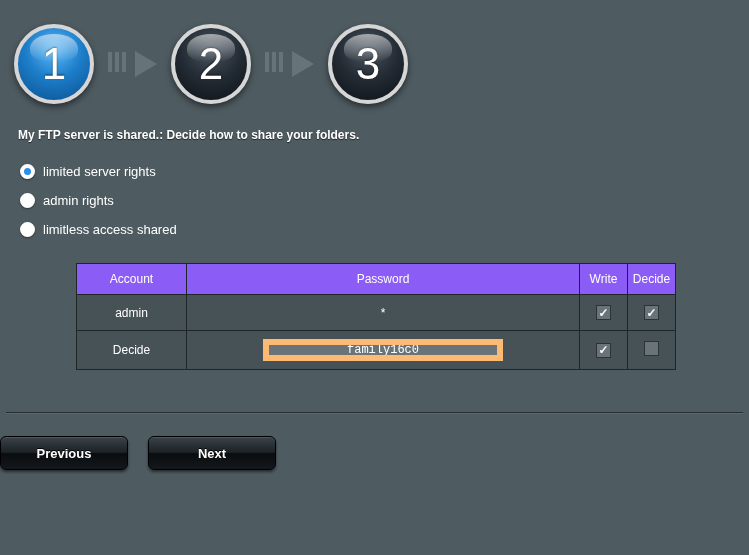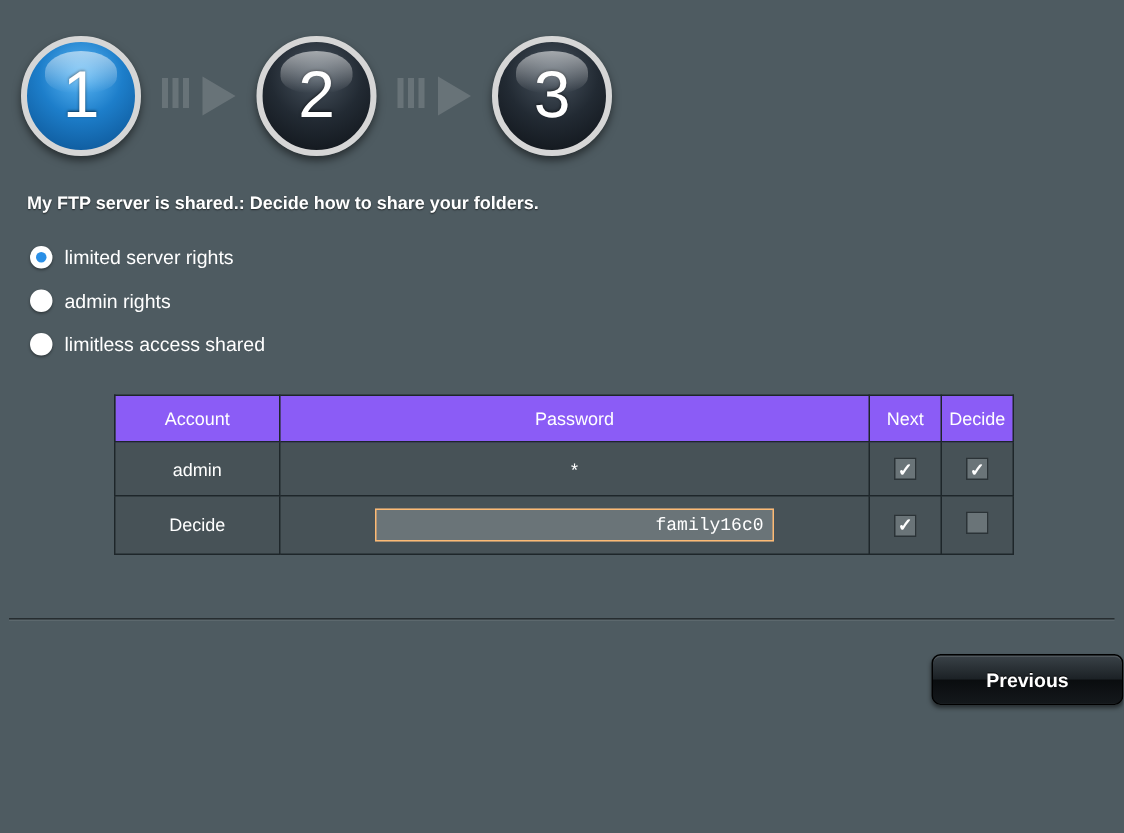--- a/index.html
+++ b/index.html
@@ -105,29 +105,29 @@
     font-weight: normal;
   }
   td{
     background:#475257;
     padding:8px 0;
     height:36px;
   }
   .col-account{width:110px;}
   .col-read,.col-write{width:48px;}
   .pwd-input{
-    width: 266px;
+    width: 240px;
     height: 22px;
     background:#6a7478;
-    border:1px solid #fdba74;
+    border:6px solid #fdba74;
     color:#fff;
     font-family: "Courier New", monospace;
     font-size:12px;
     padding: 2px 6px;
-    text-align:right;
+    text-align:center;
     display:inline-block;
   }
   .chk{
     width:15px;height:15px;
     border:1px solid #2b3337;
     background:#6a7478;
     display:inline-flex;align-items:center;justify-content:center;
     cursor:pointer;
   }
   .chk.checked::after{
@@ -137,21 +137,21 @@
   }
 
   .divider{
     border:none;
     border-top:1px solid rgba(0,0,0,0.5);
     border-bottom:1px solid rgba(255,255,255,0.08);
     margin: 42px 6px 0 6px;
   }
 
   .btn-row{
-    display:flex; justify-content:flex-end; gap:20px;
+    display:flex; justify-content:flex-start; gap:20px;
     margin-top: 22px;
   }
   .btn{
     min-width:128px; height:34px;
     border-radius:6px;
     border:1px solid #000;
     background: linear-gradient(to bottom,#3a4248 0%, #1c2226 48%, #0a0d0f 52%, #14181b 100%);
     color:#fff;
     font-weight:bold;
     font-size:13px;
@@ -199,21 +199,21 @@
     <span>limitless access shared</span>
   </div>
 </div>
 
 <div class="table-wrap">
   <table>
     <thead>
       <tr>
         <th class="col-account">Account</th>
         <th>Password</th>
-        <th class="col-read">Next</th>
+        <th class="col-read">Write</th>
         <th class="col-write">Decide</th>
       </tr>
     </thead>
     <tbody>
       <tr>
         <td>admin</td>
         <td>*</td>
         <td><span class="chk checked"></span></td>
         <td><span class="chk checked"></span></td>
       </tr>
@@ -226,13 +226,14 @@
         <td><span class="chk"></span></td>
       </tr>
     </tbody>
   </table>
 </div>
 
 <hr class="divider">
 
 <div class="btn-row">
   <button class="btn">Previous</button>
+  <button class="btn">Next</button>
 </div>
 
 </body></html>

